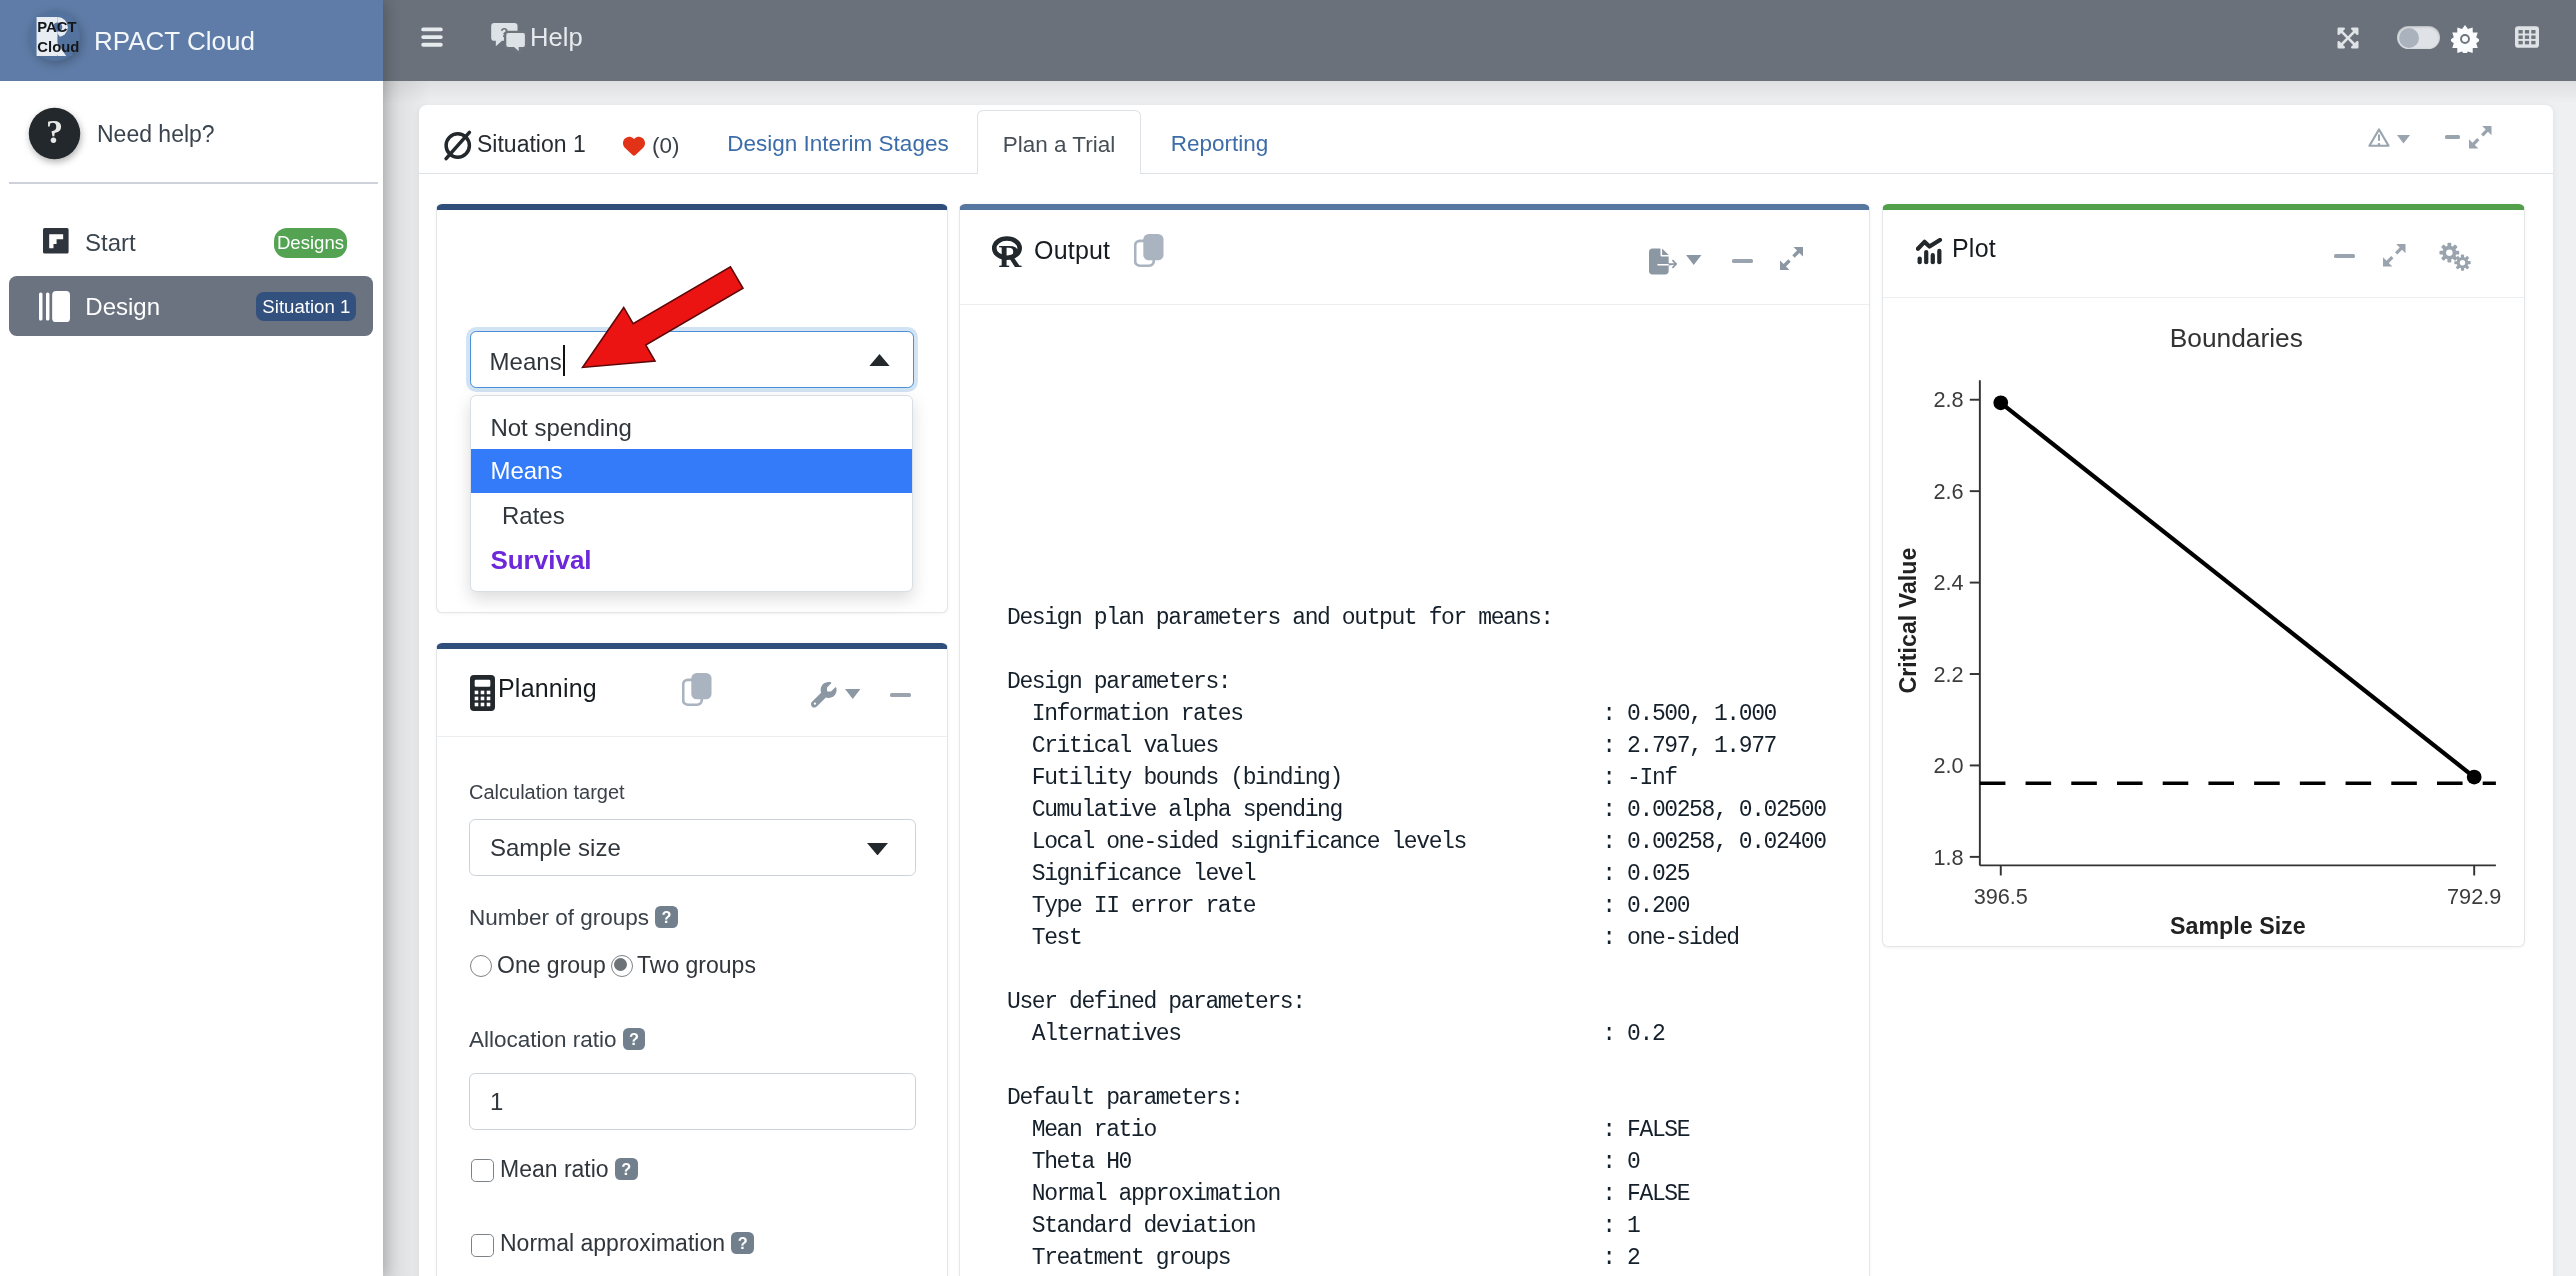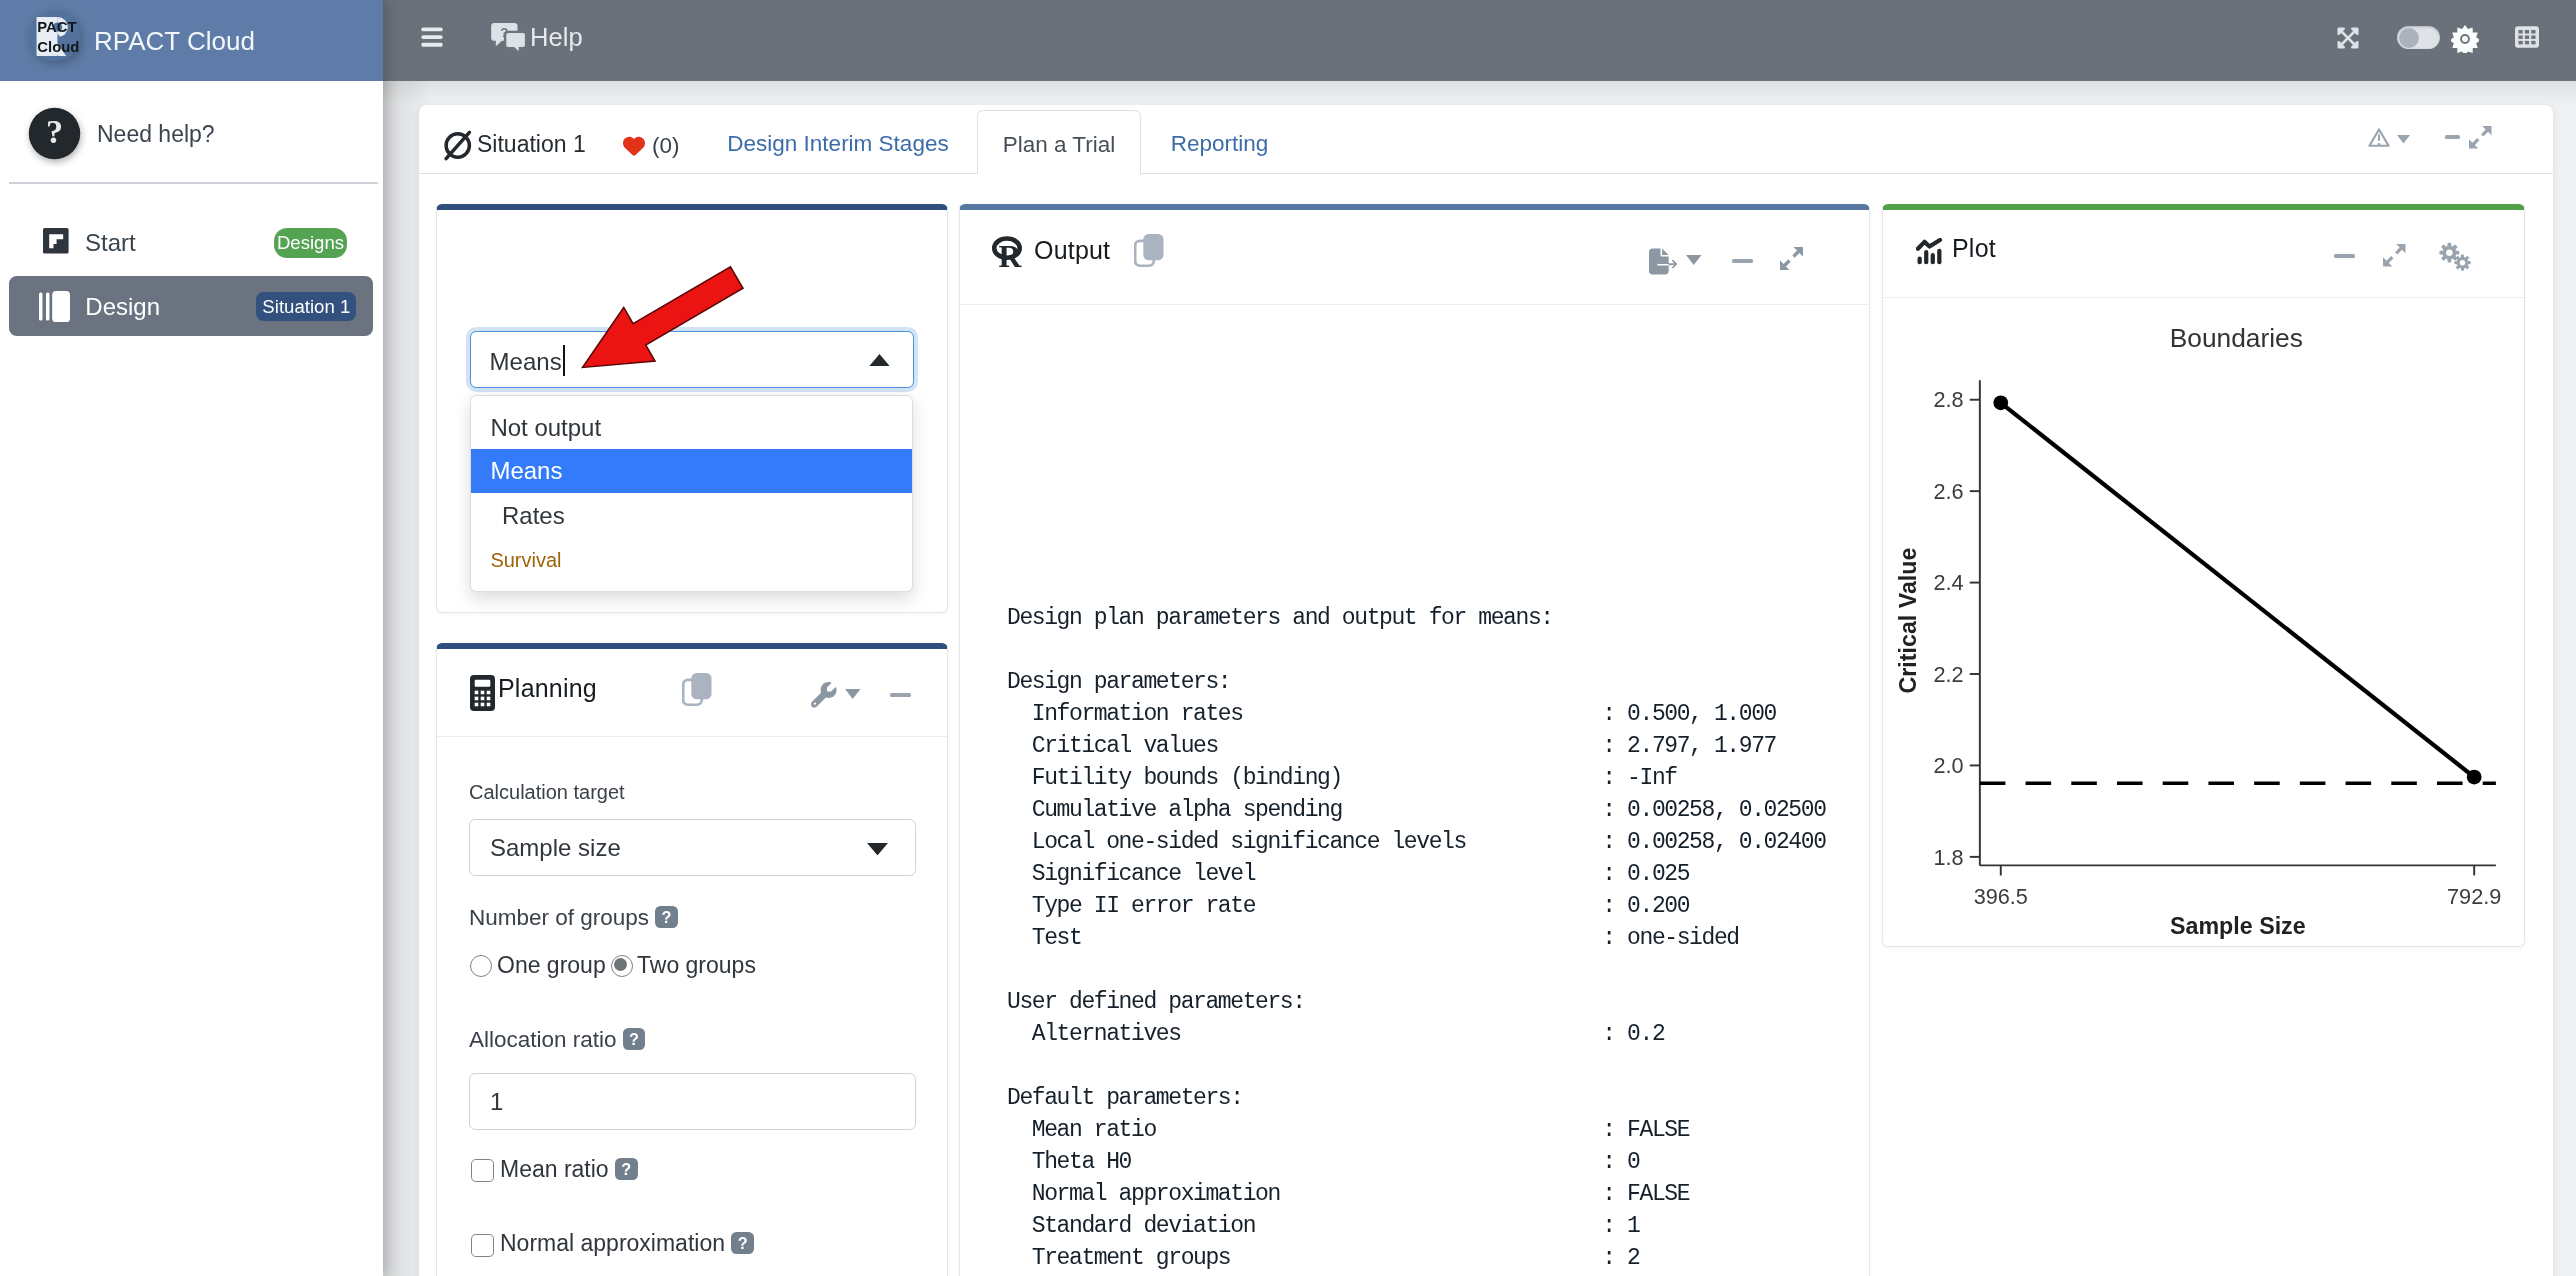--- a/index.html
+++ b/index.html
@@ -137,24 +137,24 @@
     </div>
 
     <div class="panel" id="p-endpoint" style="left:17px;top:99px;width:512px;height:409px;">
       <div style="position:absolute;left:33px;top:121px;width:444px;height:57px;border:1.9px solid #4a90d9;border-radius:6.2px;box-shadow:0 0 0 3.9px rgba(93,153,217,.28);background:#fff;">
         <div style="position:absolute;left:18.6px;top:13px;font-size:24px;color:#30363c;">Means<span style="display:inline-block;width:1.9px;height:31px;background:#111;vertical-align:-6.2px;margin-left:1.6px;"></span></div>
         <svg style="position:absolute;left:398px;top:22px;" width="21" height="12.4" viewBox="0 0 27 16">
             <path fill="#23282d" d="M13.5 0 L27 16 H0 z"></path>
           </svg>
       </div>
       <div style="position:absolute;left:33px;top:185px;width:443px;height:197px;background:#fff;border:1.2px solid #d9dee2;border-radius:6.2px;box-shadow:0 6.2px 17px rgba(0,0,0,.14);z-index:30;">
-        <div style="position:absolute;left:0;top:10px;width:100%;height:44px;font-size:24px;color:#30363c;"><span style="margin-left:19.4px;line-height:44px;">Not output</span></div>
+        <div style="position:absolute;left:0;top:10px;width:100%;height:44px;font-size:24px;color:#30363c;"><span style="margin-left:19.4px;line-height:44px;">Not spending</span></div>
         <div style="position:absolute;left:0;top:53px;width:100%;height:44px;background:#337bf9;font-size:24px;color:#fff;"><span style="margin-left:19.4px;line-height:44px;">Means</span></div>
         <div style="position:absolute;left:0;top:98px;width:100%;height:44px;font-size:24px;color:#30363c;"><span style="margin-left:31px;line-height:44px;">Rates</span></div>
-        <div style="position:absolute;left:0;top:142px;width:100%;height:44px;font-size:20px;color:#a16207;"><span style="margin-left:19.4px;line-height:44px;">Survival</span></div>
+        <div style="position:absolute;left:0;top:142px;width:100%;height:44px;font-size:26px;color:#6d28d9;font-weight:bold;"><span style="margin-left:19.4px;line-height:44px;">Survival</span></div>
       </div>
     </div>
 
     <div class="panel" id="p-planning" style="left:17px;top:538px;width:512px;height:930px;">
       <div class="phead" style="height:88px;">
         <svg style="position:absolute;left:33px;top:25.6px;" width="25" height="36" viewBox="0 0 32 46">
           <rect x="0" y="0" width="32" height="46" rx="5" fill="#23282d"></rect>
           <rect x="6" y="6" width="20" height="9" rx="1.5" fill="#fff"></rect>
           <g fill="#fff">
             <rect x="6" y="20" width="4.6" height="4.6"></rect>

